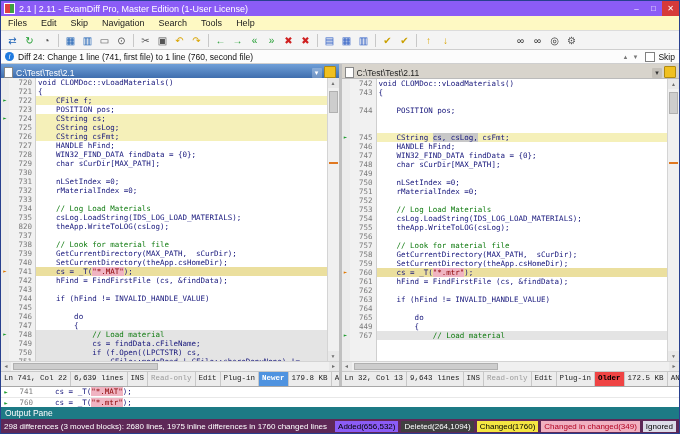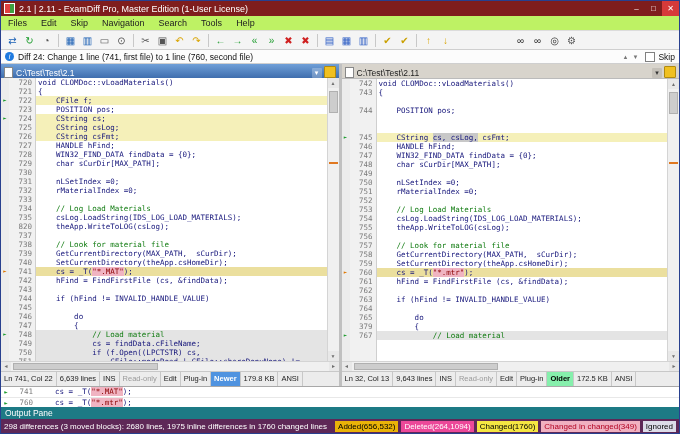--- a/index.html
+++ b/index.html
@@ -1,25 +1,25 @@
 <!DOCTYPE html>
 <html><head>
 <meta charset="utf-8">
 <style>
   html,body{margin:0;padding:0;background:#888;}
   .window{width:680px;height:434px;box-sizing:border-box;border:1px solid #28408f;display:flex;flex-direction:column;background:#f0f0f0;font-family:"Liberation Sans",sans-serif;overflow:hidden;}
   
-  .titlebar{height:15px;flex:none;background:#7f1d1d;color:#fff;display:flex;align-items:center;font-size:9px;padding-left:3px;}
+  .titlebar{height:15px;flex:none;background:#8b5cf6;color:#fff;display:flex;align-items:center;font-size:9px;padding-left:3px;}
   .app-icon{width:9px;height:9px;flex:none;background:linear-gradient(90deg,#e04040 50%,#3fa040 50%);border:1px solid #fff;margin-right:4px;}
   .title-text{flex:1;white-space:nowrap;overflow:hidden;}
   .win-btns{display:flex;flex:none;height:15px;}
   .win-btn{width:17px;text-align:center;line-height:15px;font-size:8px;color:#fff;cursor:default;}
   .win-btn.close{background:#d63a3a;}
   
-  .menubar{height:14px;flex:none;background:#bef264;border-bottom:1px solid #dcdcdc;display:flex;align-items:center;font-size:9px;color:#222;}
+  .menubar{height:14px;flex:none;background:#fef9c3;border-bottom:1px solid #dcdcdc;display:flex;align-items:center;font-size:9px;color:#222;}
   .menu-item{padding:0 7px;line-height:14px;}
   
   .toolbar{height:18px;flex:none;background:#f4f4f4;border-bottom:1px solid #cfcfcf;display:flex;align-items:center;padding:0 3px;}
   .tb-btn{width:15px;height:15px;line-height:15px;text-align:center;font-size:10px;margin:0 1px;border-radius:2px;}
   .tb-sep{width:1px;height:13px;background:#c8c8c8;margin:0 3px;}
   .tb-gap{width:58px;}
   
   .infobar{height:13px;flex:none;background:#fcfcfc;border-bottom:1px solid #cfcfcf;display:flex;align-items:center;font-size:8.5px;color:#111;padding:0 4px;}
   .info-icon{width:9px;height:9px;flex:none;border-radius:50%;background:#1f7ae0;color:#fff;font-size:7px;font-style:italic;text-align:center;line-height:9px;margin-right:4px;}
   .info-text{flex:1;white-space:nowrap;overflow:hidden;}
@@ -58,21 +58,21 @@
   .sb-arrow{height:10px;flex:none;font-size:5px;color:#707070;text-align:center;line-height:10px;background:#e8e8e8;}
   .sb-track{flex:1;position:relative;}
   .sb-thumb{position:absolute;left:1px;right:1px;top:3px;height:20px;background:#cdcdcd;border:1px solid #b0b0b0;}
   .sb-mark{position:absolute;left:1px;right:1px;top:28%;height:2px;background:#e07820;}
   .hscroll{height:9px;flex:none;background:#f0f0f0;border-top:1px solid #d4d4d4;display:flex;}
   .hsb-arrow{width:10px;flex:none;font-size:5px;color:#707070;text-align:center;line-height:9px;background:#e8e8e8;}
   .hsb-track{flex:1;position:relative;}
   .hsb-thumb{position:absolute;top:1px;bottom:1px;left:2px;width:45%;background:#cdcdcd;border:1px solid #b0b0b0;}
   
   .pane-status{height:14px;flex:none;background:#ececec;border-top:1px solid #c8c8c8;display:flex;align-items:stretch;font-size:7.5px;color:#222;overflow:hidden;}
-  .seg{padding:0 3px;line-height:13px;border-right:1px solid #c8c8c8;white-space:nowrap;}
+  .seg{padding:0 3px;line-height:13px;border-right:1px solid #c8c8c8;white-space:nowrap;font-family:Liberation Mono, monospace;}
   .seg.dim{color:#9a9a9a;}
   .seg.chip{font-weight:bold;}
   
   .inspector{height:20px;flex:none;background:#fff;border-top:1px solid #a8a8a8;}
   .insp-row{display:flex;height:10px;line-height:10px;font-family:"DejaVu Sans Mono",monospace;font-size:7.5px;white-space:pre;border-bottom:1px solid #e8e8e8;}
   .insp-mk{width:10px;flex:none;color:#1f9d2f;font-size:6px;text-align:center;}
   .insp-num{width:22px;flex:none;color:#7a7a7a;text-align:right;padding-right:4px;}
   .insp-code{flex:1;color:#14147a;overflow:hidden;}
   
   .output-header{height:12px;flex:none;background:#1d7a85;color:#fff;font-size:8.5px;line-height:12px;padding-left:4px;}
@@ -260,21 +260,21 @@
             <div class="row"><span class="mk"></span><span class="num">756</span><span class="code"><span></span></span></div>
             <div class="row comment"><span class="mk"></span><span class="num">757</span><span class="code"><span>    // Look for material file</span></span></div>
             <div class="row"><span class="mk"></span><span class="num">758</span><span class="code"><span>    GetCurrentDirectory(MAX_PATH,  sCurDir);</span></span></div>
             <div class="row"><span class="mk"></span><span class="num">759</span><span class="code"><span>    SetCurrentDirectory(theApp.csHomeDir);</span></span></div>
             <div class="row current"><span class="mk cur">►</span><span class="num">760</span><span class="code"><span>    cs = _T(</span><span class="hl-pink">"*.mtr"</span><span>);</span></span></div>
             <div class="row"><span class="mk"></span><span class="num">761</span><span class="code"><span>    hFind = FindFirstFile (cs, &amp;findData);</span></span></div>
             <div class="row"><span class="mk"></span><span class="num">762</span><span class="code"><span></span></span></div>
             <div class="row"><span class="mk"></span><span class="num">763</span><span class="code"><span>    if (hFind != INVALID_HANDLE_VALUE)</span></span></div>
             <div class="row"><span class="mk"></span><span class="num">764</span><span class="code"><span></span></span></div>
             <div class="row"><span class="mk"></span><span class="num">765</span><span class="code"><span>        do</span></span></div>
-            <div class="row"><span class="mk"></span><span class="num">379</span><span class="code"><span>        {</span></span></div>
+            <div class="row"><span class="mk"></span><span class="num">449</span><span class="code"><span>        {</span></span></div>
             <div class="row changed comment"><span class="mk">►</span><span class="num">767</span><span class="code"><span>            // Load material</span></span></div>
             <div class="row gap"><span class="mk"></span><span class="num"></span><span class="code"><span></span></span></div>
             <div class="row gap"><span class="mk"></span><span class="num"></span><span class="code"><span></span></span></div>
             <div class="row gap"><span class="mk"></span><span class="num"></span><span class="code"><span></span></span></div>
           </div>
         <div class="vscroll">
           <div class="sb-arrow">▲</div>
           <div class="sb-track">
             <div class="sb-thumb"></div>
             <div class="sb-mark"></div>
@@ -289,41 +289,41 @@
         </div>
         <div class="hsb-arrow">►</div>
       </div>
       <div class="pane-status">
           <span class="seg">Ln 32, Col 13</span>
           <span class="seg">9,643 lines</span>
           <span class="seg">INS</span>
           <span class="seg dim">Read-only</span>
           <span class="seg">Edit</span>
           <span class="seg">Plug-in</span>
-          <span class="seg chip" style="background: #86efac; color: rgb(0, 0, 0);">Older</span>
+          <span class="seg chip" style="background: #ef4444; color: rgb(0, 0, 0);">Older</span>
           <span class="seg">172.5 KB</span>
           <span class="seg">ANSI</span>
         </div>
     </div>
 
   </div>
 
   <div class="inspector">
       <div class="insp-row"><span class="insp-mk">►</span><span class="insp-num">741</span><span class="insp-code"><span>    cs = _T(</span><span class="hl-pink">"*.MAT"</span><span>);</span></span></div>
       <div class="insp-row"><span class="insp-mk">►</span><span class="insp-num">760</span><span class="insp-code"><span>    cs = _T(</span><span class="hl-pink">"*.mtr"</span><span>);</span></span></div>
     </div>
 
   <div class="output-header">
     <span>Output Pane</span>
   </div>
 
   <div class="statusbar">
     <span class="summary">298 differences (3 moved blocks): 2680 lines, 1975 inline differences in 1760 changed lines</span>
     <span class="badges">
-        <span class="badge" style="background: #eab308; color: rgb(0, 0, 0);">Added(656,532)</span>
-        <span class="badge" style="background: #ec4899; color: rgb(255, 255, 255);">Deleted(264,1094)</span>
+        <span class="badge" style="background: #8b5cf6; color: rgb(0, 0, 0);">Added(656,532)</span>
+        <span class="badge" style="background: #404040; color: rgb(255, 255, 255);">Deleted(264,1094)</span>
         <span class="badge" style="background: rgb(245, 230, 66); color: rgb(0, 0, 0);">Changed(1760)</span>
         <span class="badge" style="background: rgb(240, 176, 192); color: rgb(176, 0, 32);">Changed in changed(349)</span>
         <span class="badge" style="background: rgb(220, 220, 232); color: rgb(0, 0, 0);">Ignored</span>
       </span>
   </div>
 
 </div>
 
 </body></html>

